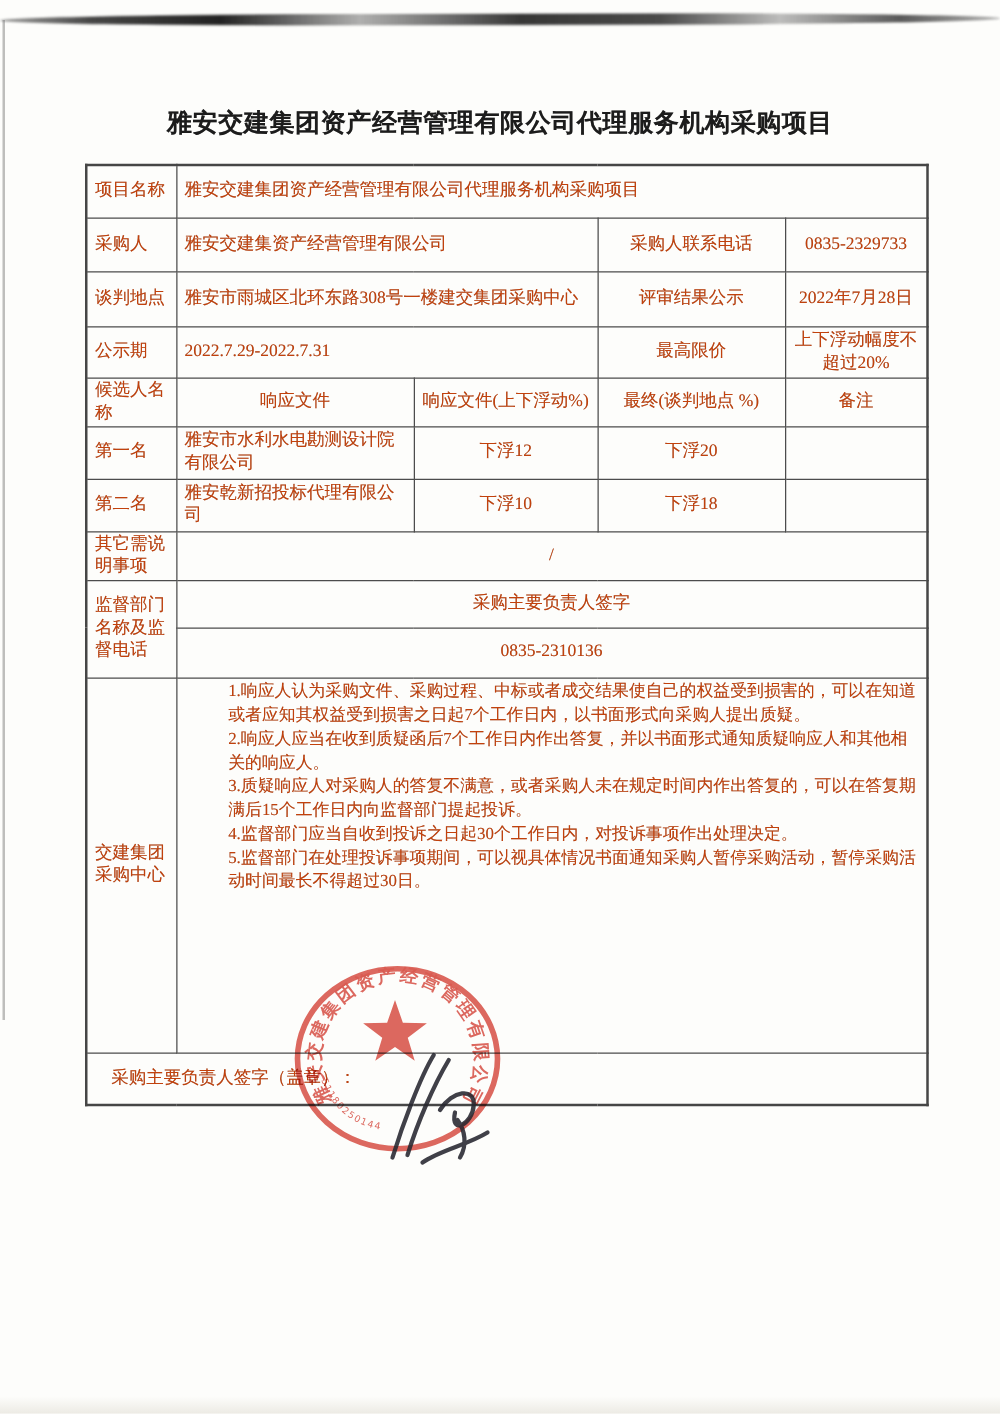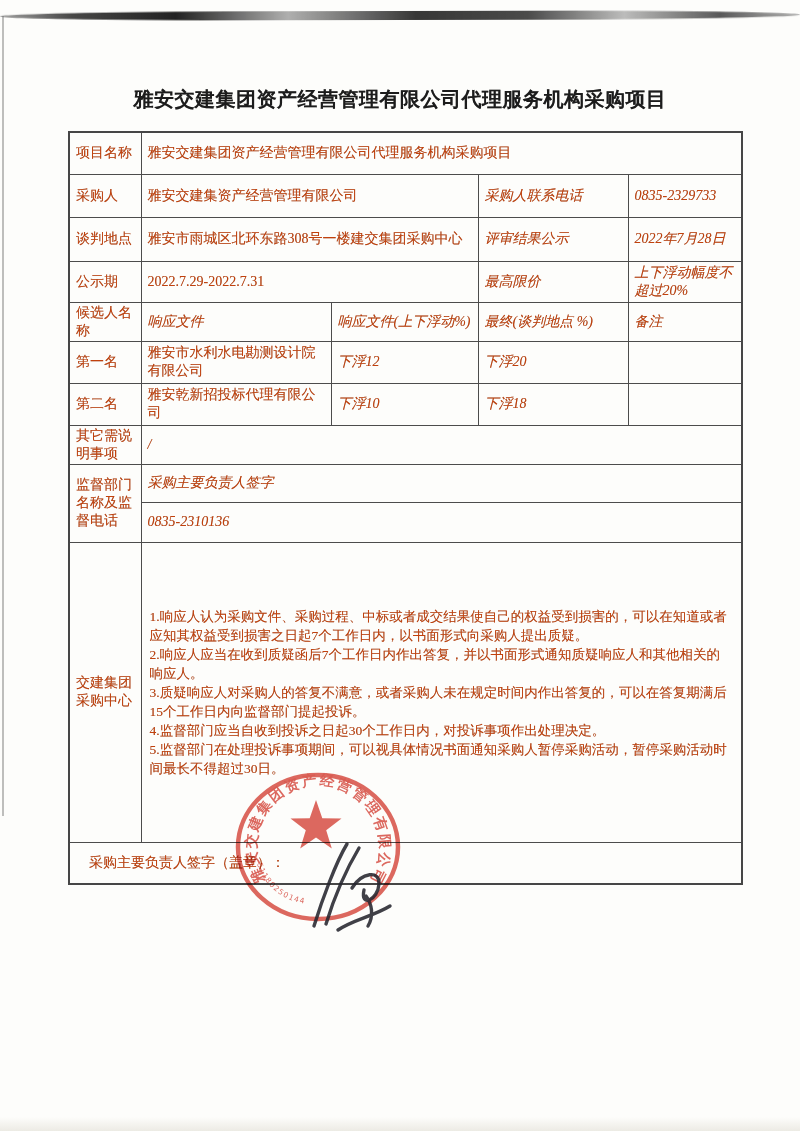--- a/index.html
+++ b/index.html
@@ -45,25 +45,25 @@
     border:1px solid #4c4c4c;
     padding:1px 6px;
     vertical-align:middle;
     line-height:18px;
     text-shadow:0 0 .4px rgba(0,0,0,.30);
     overflow:hidden;
     word-break:break-all;
   }
   .doc-table{border:2px solid #464646;}
   td.lab{padding:1px 6px;}
-  td.ctr{font-style:italic;}
+  td.ctr{text-align:center;}
   td.objection-cell{padding:0 8px;}
   .objection-wrap{
-    display:flex;flex-direction:column;justify-content:center;
-    height:298px;font-size:13.5px;line-height:19px;
+    display:flex;flex-direction:column;
+    height:298px;font-size:13.5px;line-height:19px;margin-left:33px;
   }
   .sig-row td{padding-left:19px;}
   
   .stamp{
     position:absolute;left:226px;top:766px;width:184px;height:170px;
     opacity:.88;mix-blend-mode:multiply;pointer-events:none;
   }
   .signature{
     position:absolute;left:292px;top:838px;width:110px;height:96px;
     pointer-events:none;

